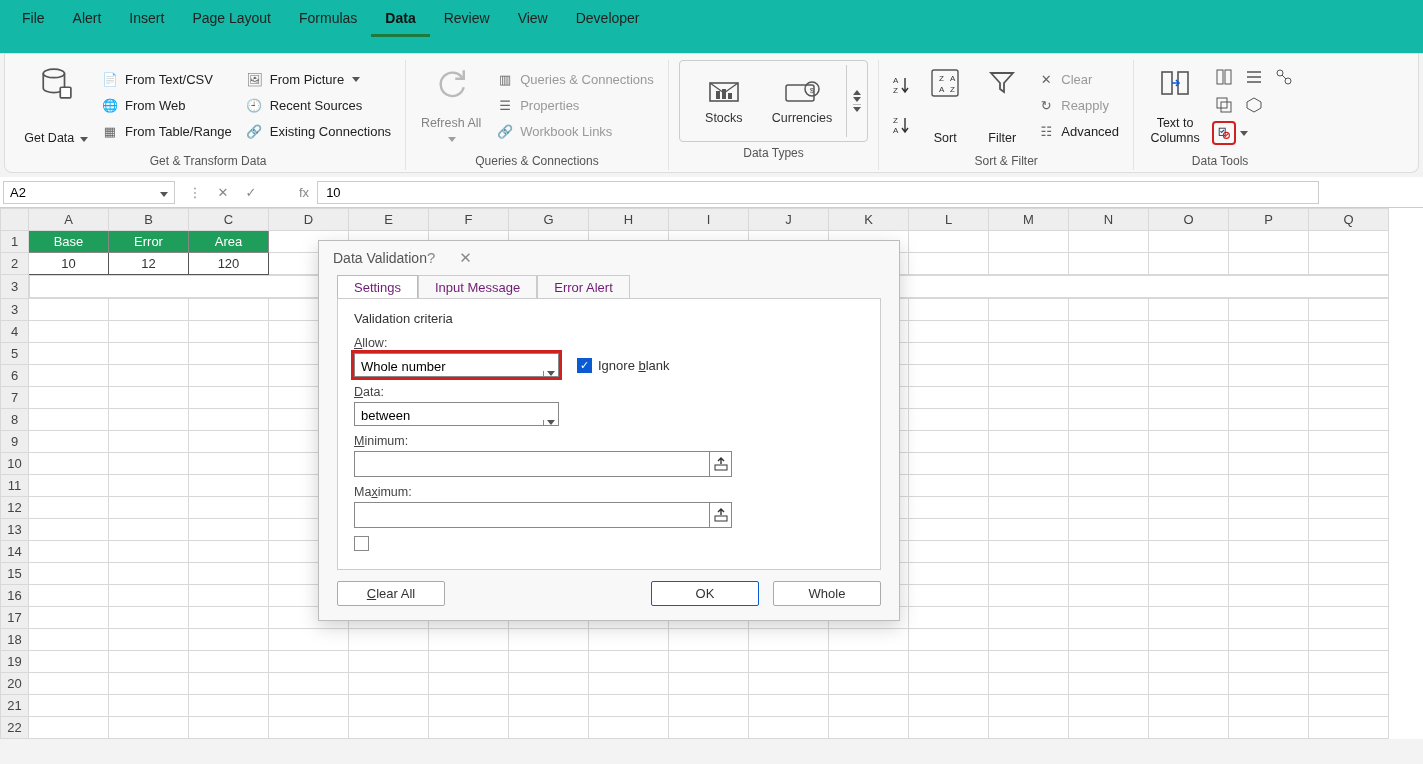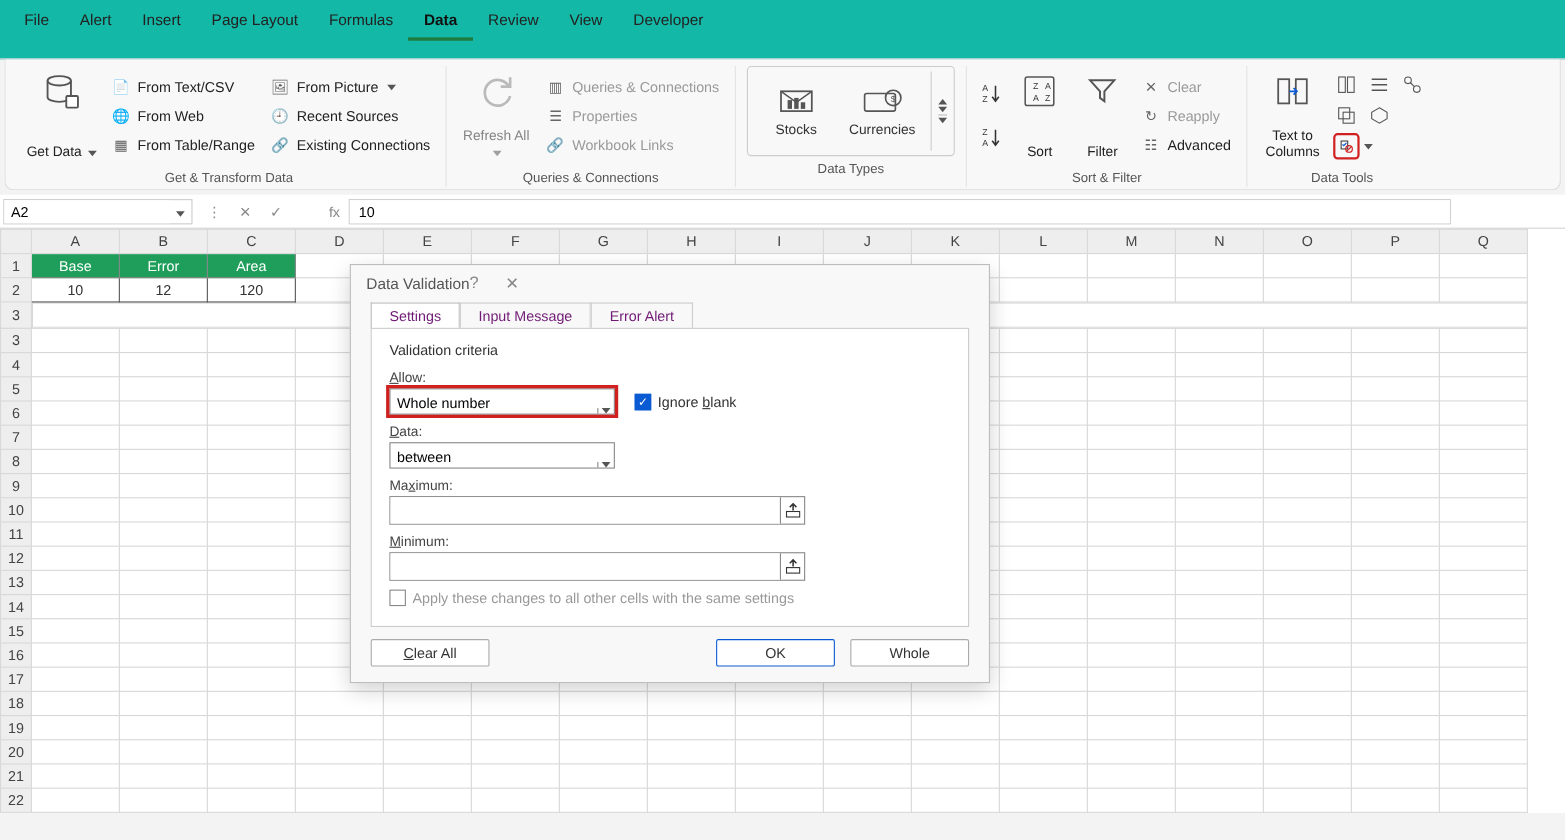--- a/index.html
+++ b/index.html
@@ -864,48 +864,47 @@
       <div class="fldlabel"><span class="u">D</span>ata:</div>
       <div class="ddfield">
         <input readonly="" value="between" style="">
         <span class="ddo">
             <span class="chev" style="display:inline-block"></span>
           </span>
       </div>
     </div>
 
     <div class="section">
+      <div class="fldlabel"><span class="u">M</span>inimum:</div>
+      <div class="txtfield">
+        <input value="" style="">
+        <span class="picker">
+          <svg width="14" height="14" viewBox="0 0 14 14">
+              <rect x="1" y="8" width="12" height="5" fill="none" stroke="#333"></rect>
+              <path d="M7 1v6m-3-3 3-3 3 3" fill="none" stroke="#333" stroke-width="1.4"></path>
+            </svg>
+        </span>
+      </div>
+    </div>
+
+    <div class="section">
       <div class="fldlabel">Ma<span class="u">x</span>imum:</div>
       <div class="txtfield">
         <input value="" style="">
         <span class="picker">
           <svg width="14" height="14" viewBox="0 0 14 14">
               <rect x="1" y="8" width="12" height="5" fill="none" stroke="#333"></rect>
               <path d="M7 1v6m-3-3 3-3 3 3" fill="none" stroke="#333" stroke-width="1.4"></path>
             </svg>
         </span>
       </div>
     </div>
 
-    <div class="section">
-      <div class="fldlabel"><span class="u">M</span>inimum:</div>
-      <div class="txtfield">
-        <input value="" style="">
-        <span class="picker">
-          <svg width="14" height="14" viewBox="0 0 14 14">
-              <rect x="1" y="8" width="12" height="5" fill="none" stroke="#333"></rect>
-              <path d="M7 1v6m-3-3 3-3 3 3" fill="none" stroke="#333" stroke-width="1.4"></path>
-            </svg>
-        </span>
-      </div>
-    </div>
-
     <label class="chk" style="color:#999;margin-top:6px">
       <span class="chkbox unchecked"></span>
-      <span>Apply these changes to all other cells with the same settings</span>
     </label>
   </div>
   <div class="dfooter">
     <div class="btn"><span style="text-decoration:underline">C</span>lear All</div>
     <div style="display:flex;gap:14px;">
       <div class="btn primary">OK</div>
       <div class="btn">Whole</div>
     </div>
   </div>
 </div>

